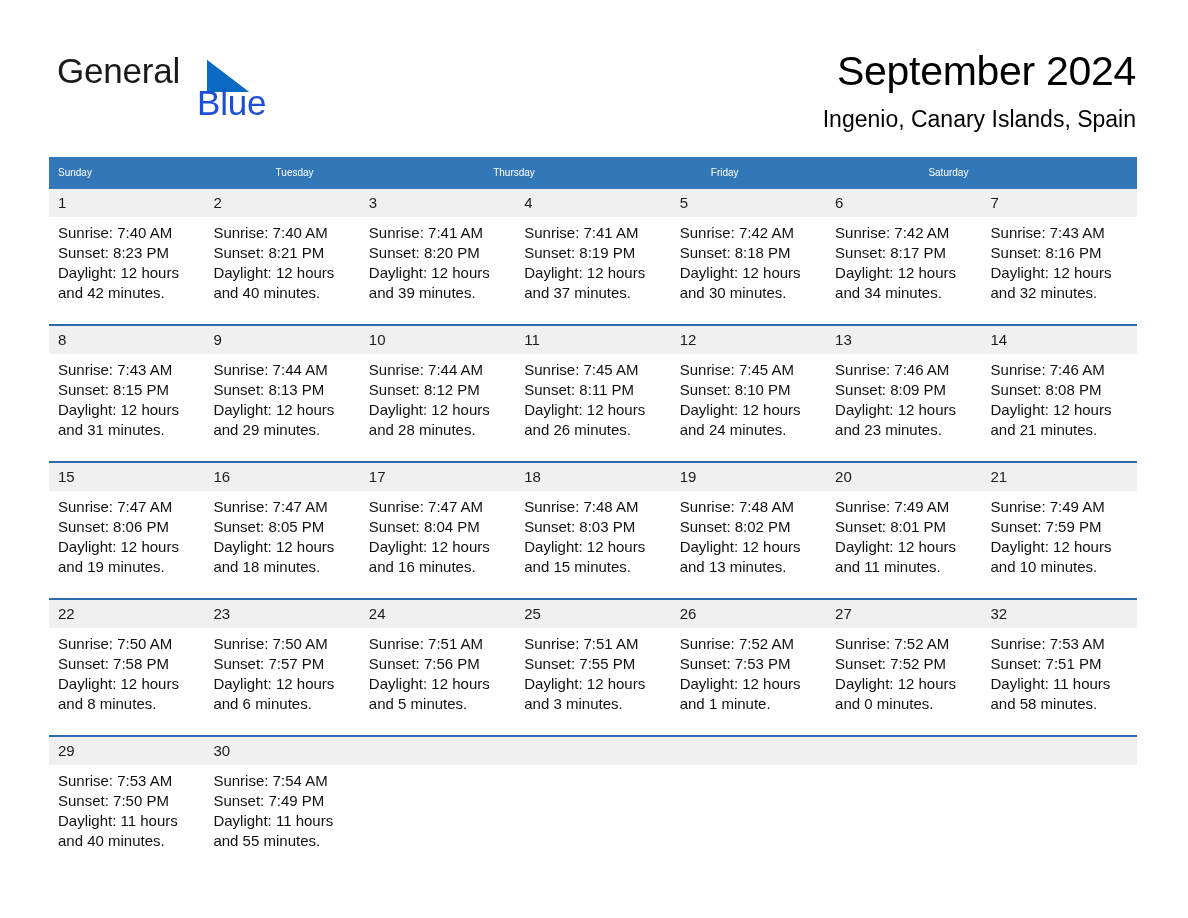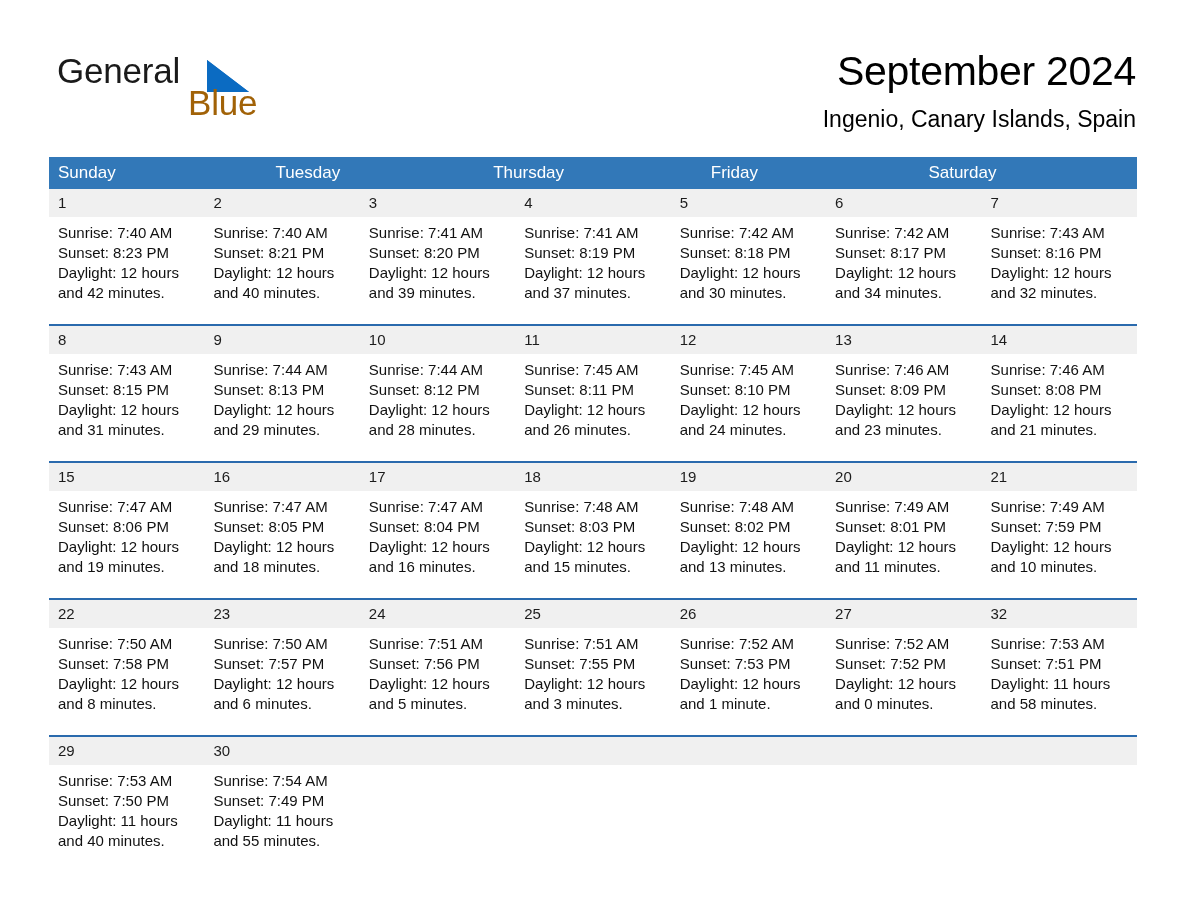--- a/index.html
+++ b/index.html
@@ -50,25 +50,25 @@
   }
   .brand-tri {
     position: absolute;
     left: 150px;
     top: 8px;
     width: 42px;
     height: 32px;
   }
   .brand-blue {
     position: absolute;
-    left: 131px;
+    left: 140px;
     top: 32px;
     font-size: 35px;
     line-height: 38px;
-    color: #a16207;
+    color: #1d4ed8;
     font-family: "Liberation Sans", sans-serif;
     letter-spacing: -0.2px;
     white-space: nowrap;
   }
 
   .title-block {
     position: absolute;
     right: 52px;
     top: 46px;
     text-align: right;
@@ -100,21 +100,21 @@
 
   .weekday-row {
     display: flex;
     width: 1088px;
     height: 32px;
     background: #3278b8;
   }
   .weekday-cell {
     flex: 1 1 0;
     color: #ffffff;
-    font-size: 17px;
+    font-size: 10px;
     line-height: 32px;
     padding-left: 9px;
     box-sizing: border-box;
     white-space: nowrap;
     overflow: hidden;
   }
 
   .week-row {
     width: 1088px;
     position: relative;

